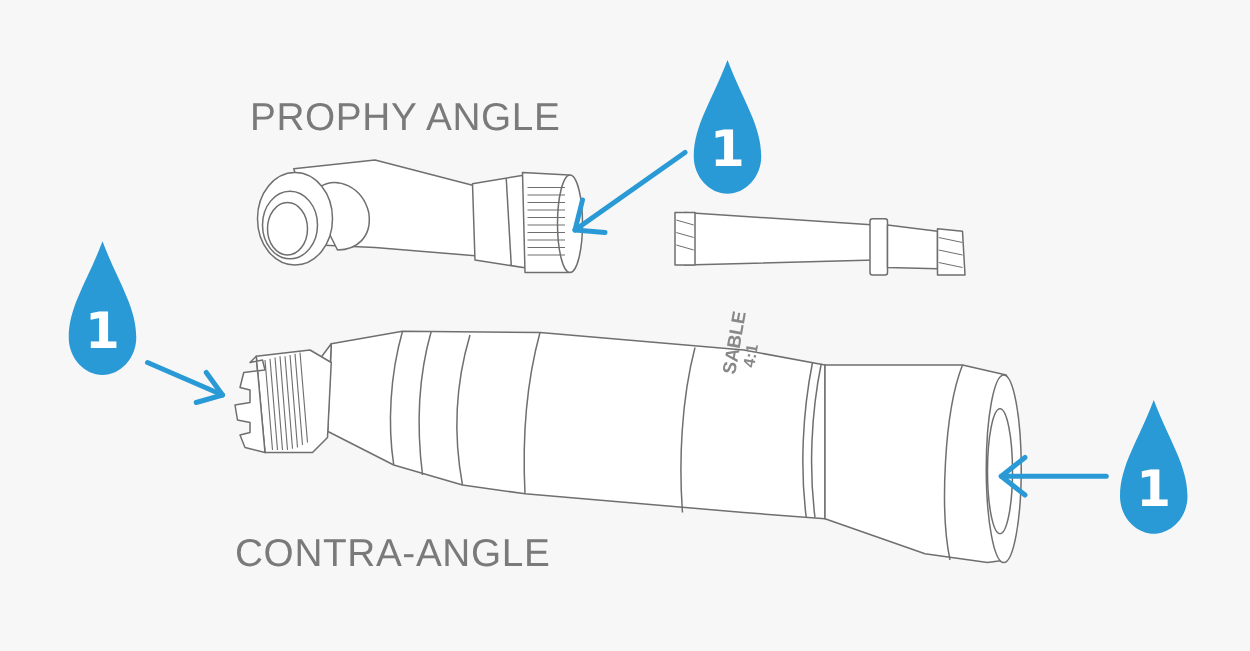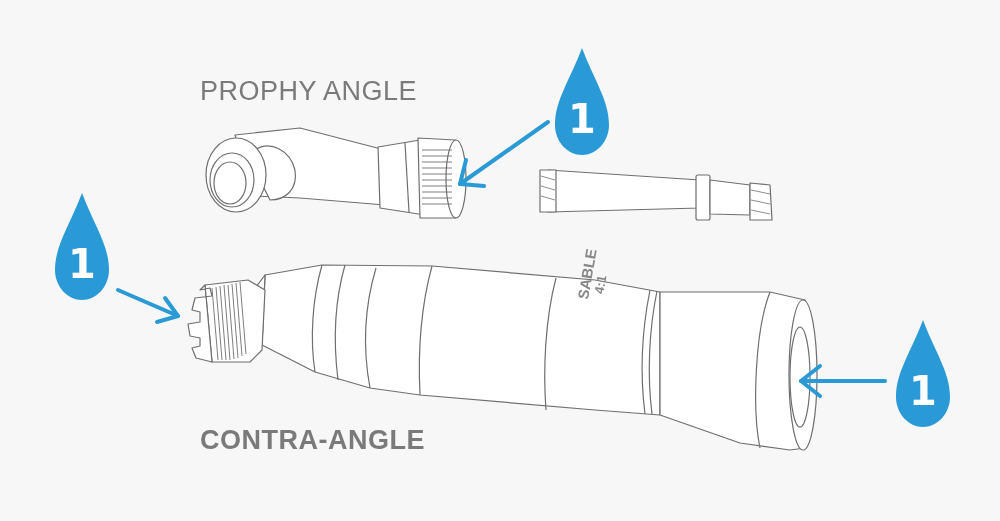--- a/index.html
+++ b/index.html
@@ -6,27 +6,27 @@
     body {
       width: 1000px; height: 521px;
       background: #f7f7f7;
       position: relative;
       overflow: hidden;
       font-family: "Liberation Sans", "DejaVu Sans", sans-serif;
     }
     .label {
       position: absolute;
       color: #7a7a7a;
-      font-size: 27px;
+      font-size: 31px;
       letter-spacing: 0.5px;
       font-weight: normal;
       white-space: nowrap;
     }
     #lbl-prophy { left: 200px; top: 76px; }
-    #lbl-contra { left: 200px; top: 425px; font-weight: bold; }
+    #lbl-contra { left: 188px; top: 425px; }
     svg.art { position: absolute; left: 0; top: 0; }
     .drop-num {
       font-family: "DejaVu Sans", sans-serif;
       font-weight: bold;
       font-size: 40px;
       fill: #ffffff;
     }
     .brand {
       font-family: "Liberation Sans", sans-serif;
       font-weight: bold;

